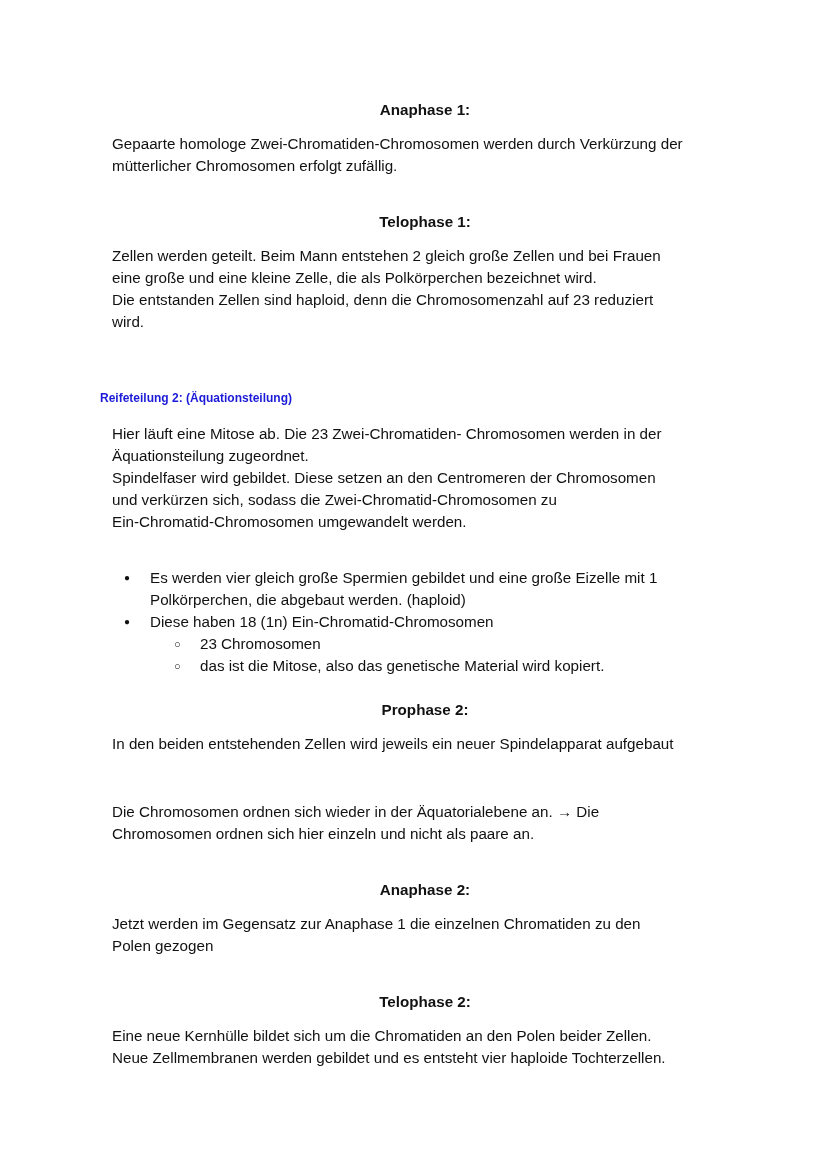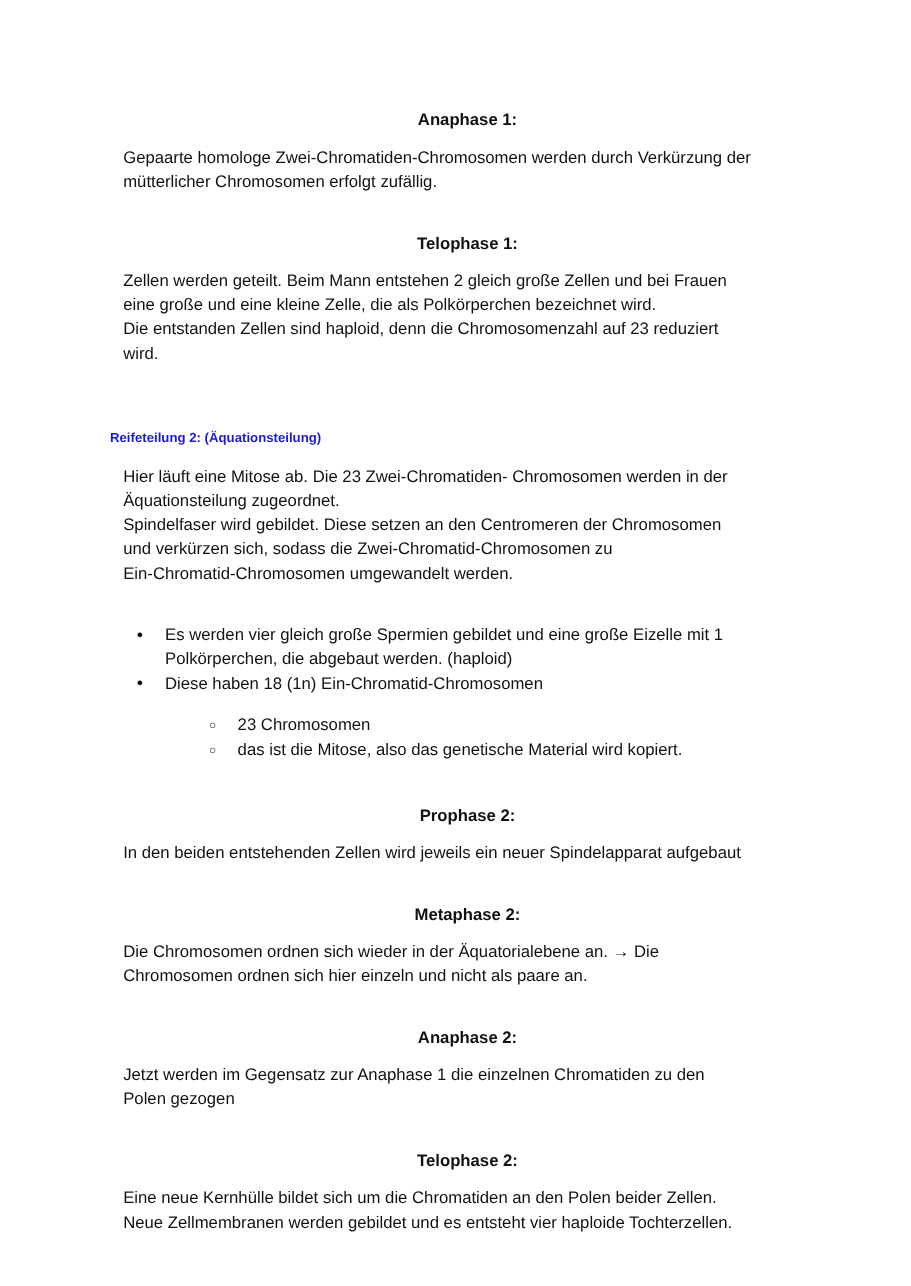--- a/index.html
+++ b/index.html
@@ -8,21 +8,21 @@
     .page { position: absolute; left: 100px; top: 99px; width: 650px; }
     .section { margin: 0; }
     .phase-title { font-weight: bold; margin: 0; text-align: center; }
     .para { margin: 12px; }
     .gap { height: 22px; }
     .gap-big { height: 40px; }
     .heading2 { color: #1a1ad8; font-weight: bold; font-size: 12px; line-height: 26px; margin: 0 0 6px 0; }
     ul.bullets { list-style: none; margin: 0; padding: 0 0 0 50px; }
     ul.bullets > li { position: relative; }
     ul.bullets > li::before { content: "\25CF"; position: absolute; left: -26px; top: 0; font-size: 10px; }
-    ul.sub { list-style: none; margin: 16px; padding: 0 0 0 50px; }
+    ul.sub { list-style: none; margin: 0; padding: 0 0 0 50px; }
     ul.sub > li { position: relative; }
     ul.sub > li::before { content: "\25CB"; position: absolute; left: -26px; top: 0; font-size: 11px; }
   </style>
 </head>
 <body>
 
 <div class="page">
 
   <div class="section">
     <p class="phase-title">Anaphase 1:</p>
@@ -78,21 +78,20 @@
   <div class="section">
     <p class="phase-title">Prophase 2:</p>
     <div class="para">
       <div>In den beiden entstehenden Zellen wird jeweils ein neuer Spindelapparat aufgebaut</div>
     </div>
   </div>
 
   <div class="gap"></div>
 
   <div class="section">
-    <p class="phase-title">Metaphase 2:</p>
     <div class="para">
       <div>Die Chromosomen ordnen sich wieder in der Äquatorialebene an. → Die</div>
       <div>Chromosomen ordnen sich hier einzeln und nicht als paare an.</div>
     </div>
   </div>
 
   <div class="gap"></div>
 
   <div class="section">
     <p class="phase-title">Anaphase 2:</p>

